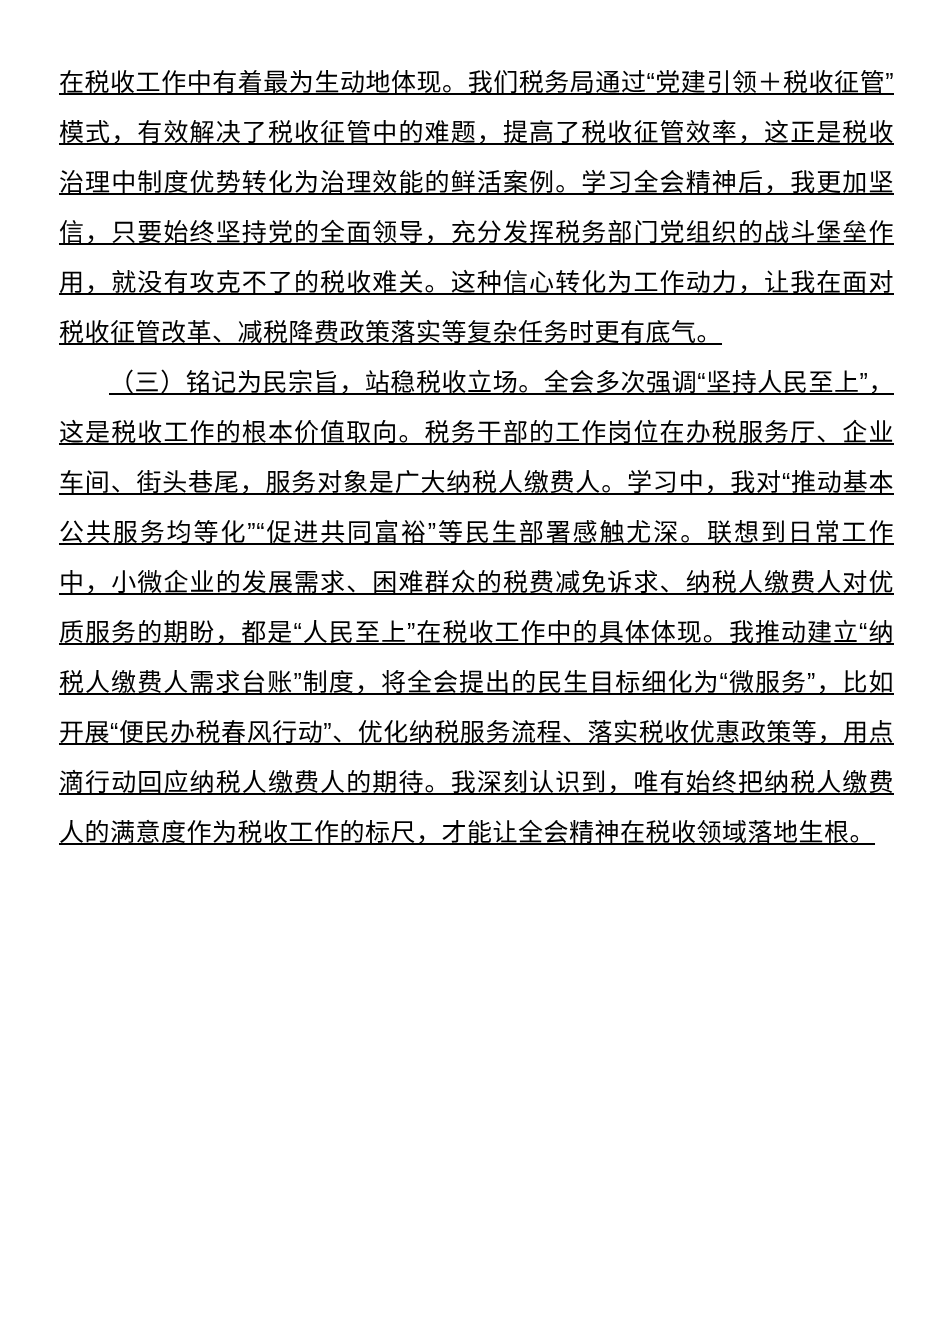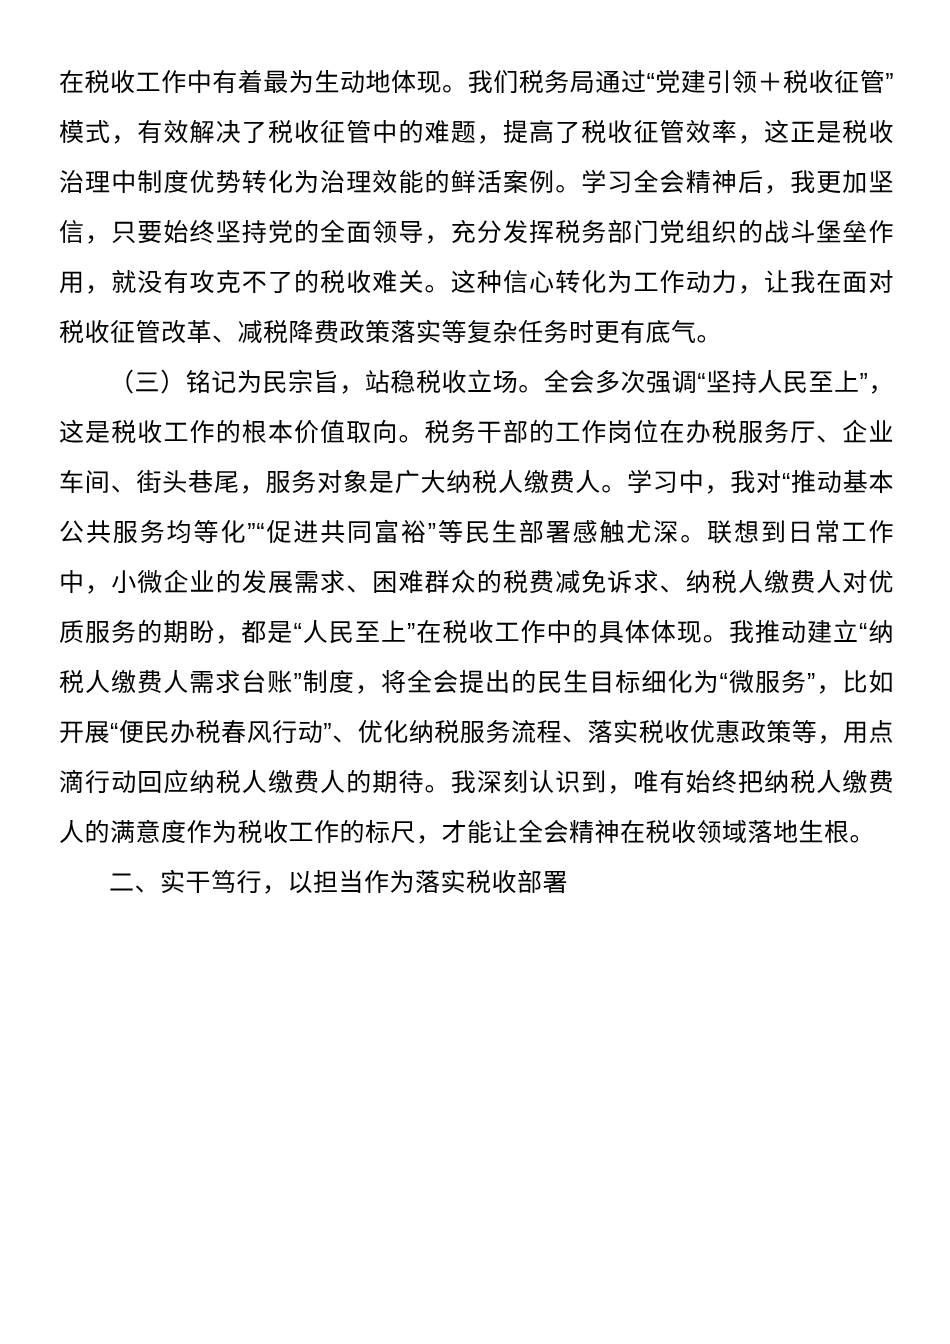--- a/index.html
+++ b/index.html
@@ -19,32 +19,32 @@
     left: 59px;
     top: 57px;
     width: 835px;
     color: #000000;
     font-family: "Liberation Sans", sans-serif;
     font-size: 25px;
     line-height: 50px;
     text-align: justify;
     text-justify: inter-ideograph;
     letter-spacing: 0.5px;
+    text-decoration: underline;
   }
   .doc-content p {
     margin: 0;
     padding: 0;
     word-break: break-all;
   }
   .doc-content p.indent {
     text-indent: 2em;
   }
 </style>
 </head>
 <body>
 
 <div class="page">
   <div class="doc-content">
     <p class="para">在税收工作中有着最为生动地体现。我们税务局通过“党建引领＋税收征管”模式，有效解决了税收征管中的难题，提高了税收征管效率，这正是税收治理中制度优势转化为治理效能的鲜活案例。学习全会精神后，我更加坚信，只要始终坚持党的全面领导，充分发挥税务部门党组织的战斗堡垒作用，就没有攻克不了的税收难关。这种信心转化为工作动力，让我在面对税收征管改革、减税降费政策落实等复杂任务时更有底气。</p>
     <p class="para indent">（三）铭记为民宗旨，站稳税收立场。全会多次强调“坚持人民至上”，这是税收工作的根本价值取向。税务干部的工作岗位在办税服务厅、企业车间、街头巷尾，服务对象是广大纳税人缴费人。学习中，我对“推动基本公共服务均等化”“促进共同富裕”等民生部署感触尤深。联想到日常工作中，小微企业的发展需求、困难群众的税费减免诉求、纳税人缴费人对优质服务的期盼，都是“人民至上”在税收工作中的具体体现。我推动建立“纳税人缴费人需求台账”制度，将全会提出的民生目标细化为“微服务”，比如开展“便民办税春风行动”、优化纳税服务流程、落实税收优惠政策等，用点滴行动回应纳税人缴费人的期待。我深刻认识到，唯有始终把纳税人缴费人的满意度作为税收工作的标尺，才能让全会精神在税收领域落地生根。</p>
-    <p class="para indent">二、实干笃行，以担当作为落实税收部署</p>
   </div>
 </div>
 
 </body></html>

